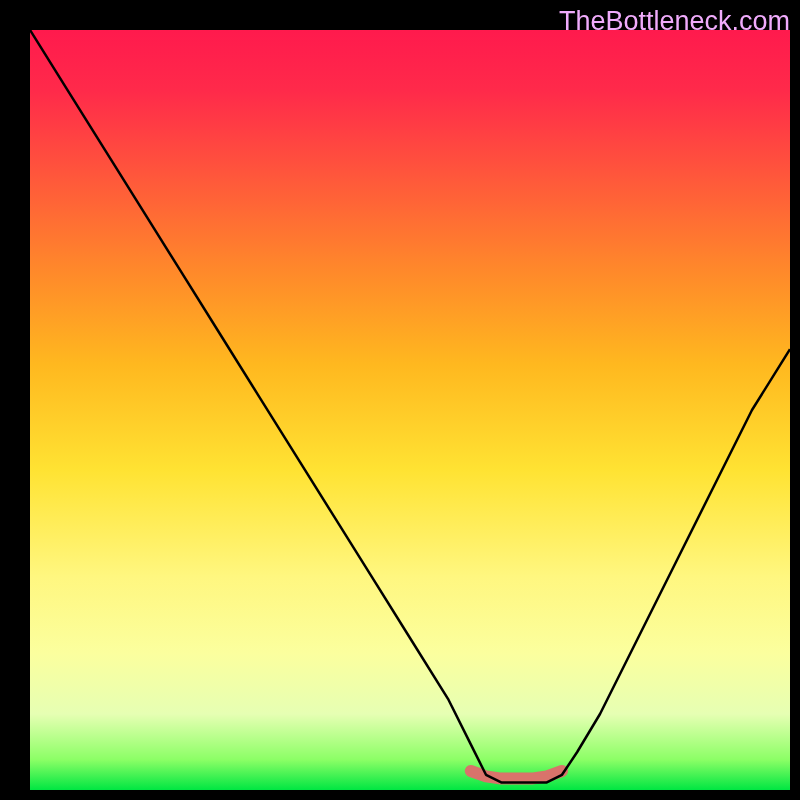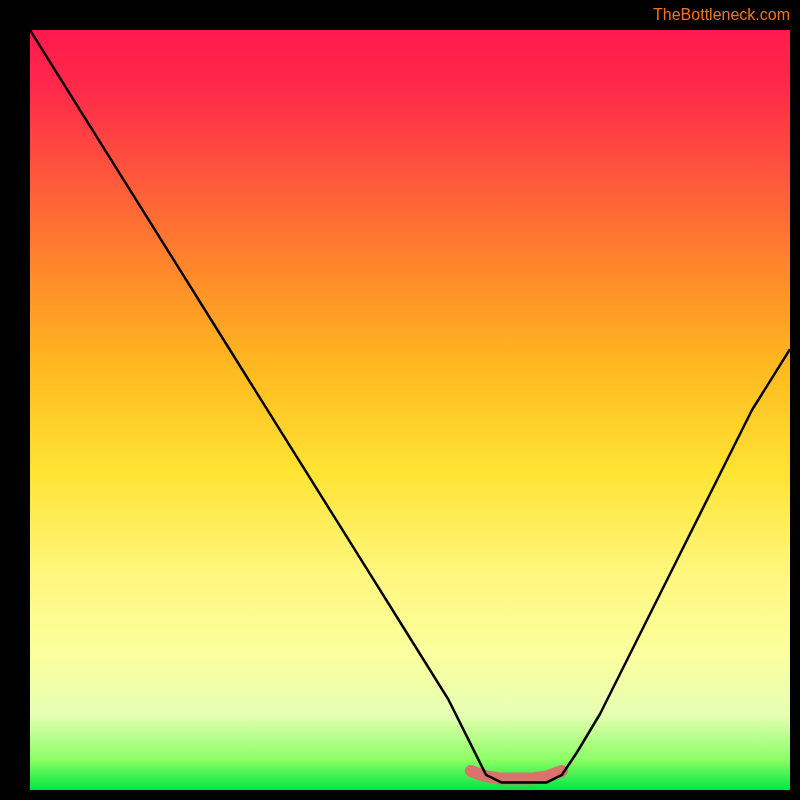--- a/index.html
+++ b/index.html
@@ -8,22 +8,22 @@
     width: 800px;
     height: 800px;
     background: #000;
     position: relative;
     font-family: Arial, sans-serif;
   }
   .watermark {
     position: absolute;
     top: 6px;
     right: 10px;
-    color: #f97316;
-    font-size: 16px;
+    color: #f0abfc;
+    font-size: 27px;
     font-weight: 400;
     z-index: 10;
   }
   .plot-area {
     position: absolute;
     left: 30px;
     top: 30px;
     width: 760px;
     height: 760px;
     overflow: hidden;

